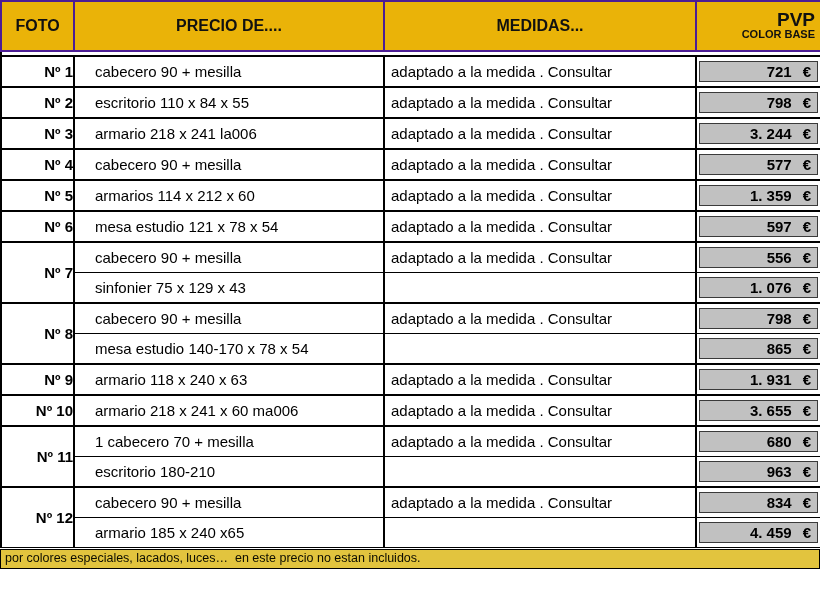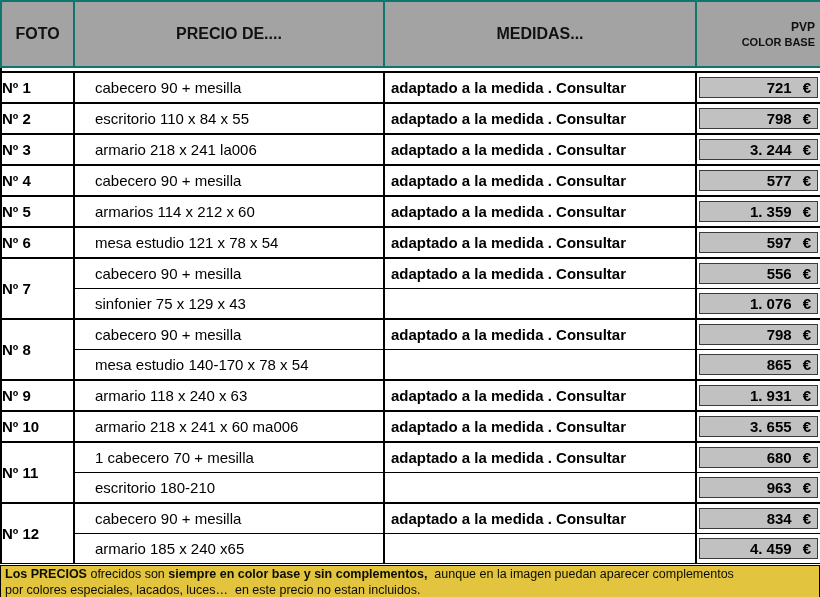--- a/index.html
+++ b/index.html
@@ -16,32 +16,32 @@
     border-collapse:collapse;
     table-layout:fixed;
   }
   col.c1{width:73px;}
   col.c2{width:310px;}
   col.c3{width:312px;}
   col.c4{width:125px;}
 
   
   tr.head th{
-    background:#a3a3a3;
-    border:2px solid #0f766e;
+    background:#eab308;
+    border:2px solid #4c1d95;
     height:40px;
-    padding:12px;
+    padding:4px;
     font-size:16px;
     font-weight:bold;
     text-align:center;
     vertical-align:middle;
     color:#111;
   }
   tr.head th.h-pvp{text-align:right;padding-right:5px;}
-  .pvp-line1{font-size:12px;line-height:17px;}
+  .pvp-line1{font-size:19px;line-height:17px;}
   .pvp-line2{font-size:11px;line-height:13px;}
   tr.gap td{
     height:3px;
     padding:0;
     border:none;
     border-left:2px solid #000;
     border-right:2px solid #000;
     background:#fff;
   }
 
@@ -54,25 +54,24 @@
     vertical-align:middle;
     background:#fff;
     overflow:hidden;
     white-space:nowrap;
   }
   tbody tr.group-start td{border-top-width:2px;}
   tbody td.c-foto{
     border-left-width:2px;
     border-right-width:2px;
     font-weight:bold;
-    text-align:left;
-    border-radius:11px;
+    text-align:right;
   }
   tbody td.c-concepto{padding-left:20px;}
-  tbody td.c-medidas{padding-left:6px;border-left-width:2px;font-weight:bold;}
+  tbody td.c-medidas{padding-left:6px;border-left-width:2px;}
   tbody td.c-pvp{
     border-left-width:2px;
     border-right-width:2px;
     padding:2px;
     margin-top:14px;
   }
   .pvp-box{
     background:#C1C1C1;
     border:1px solid #3a3a3a;
     height:19px;
@@ -312,18 +311,17 @@
               <span class="pvp-eur">€</span>
             </div>
           </td>
         </tr>
       </tbody>
   </table>
 
 
   <div id="notes">
       <div class="note-box">
-        <div class="note-line"><span class="b">Los PRECIOS</span><span> ofrecidos son </span><span class="b">siempre en color base y sin complementos,</span><span>&nbsp; aunque en la imagen puedan aparecer complementos</span></div>
         <div class="note-line"><span>por colores especiales, lacados, luces…&nbsp; en este precio no estan incluidos.</span></div>
       </div>
     </div>
 
 </div>
 
 </body></html>

